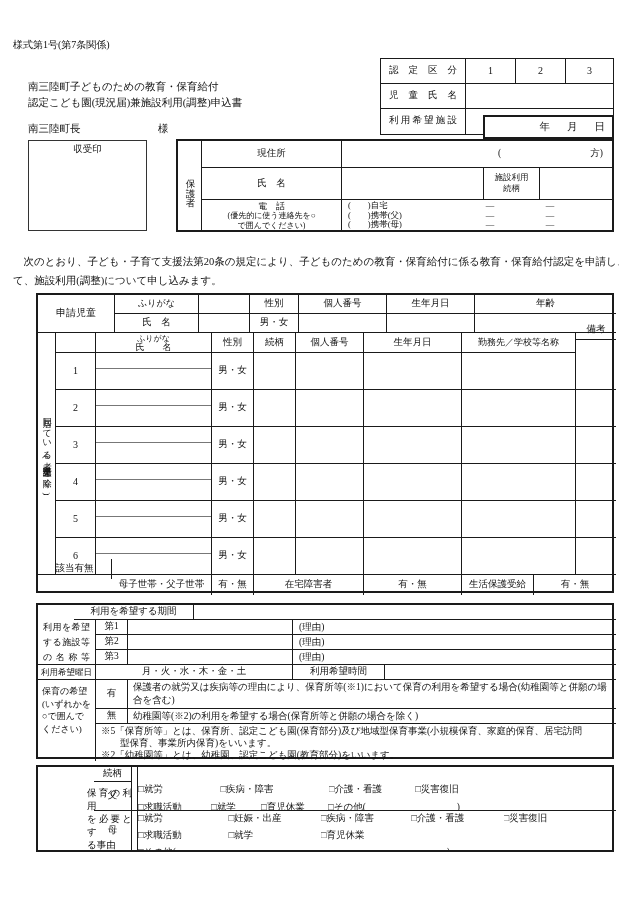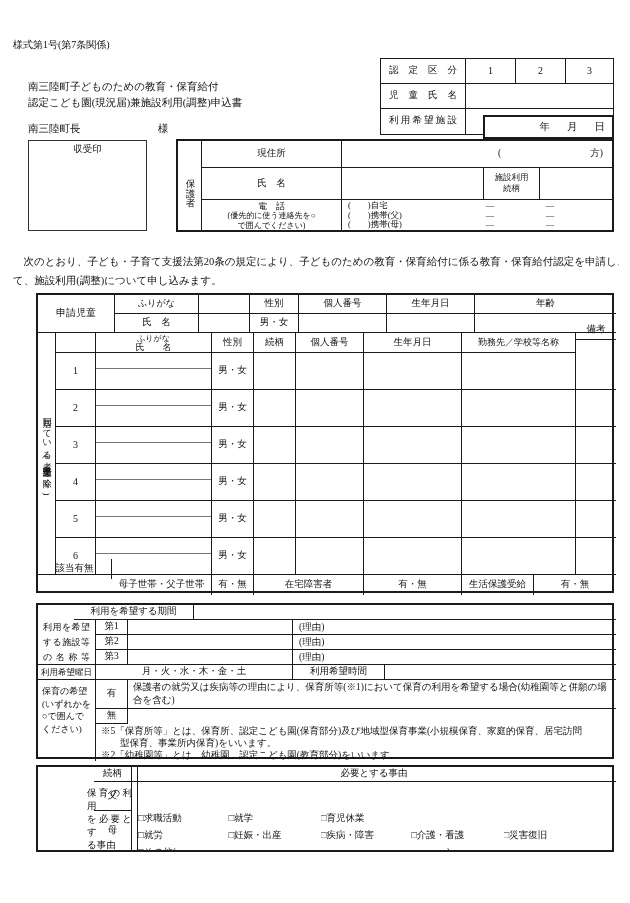--- a/index.html
+++ b/index.html
@@ -248,52 +248,69 @@
 
     <div class="c br f9" style="left:0;top:75px;width:58px;height:81px;padding:5px 3px 0 4px;line-height:12.5px;">
       <div>保育の希望</div>
       <div>(いずれかを</div>
       <div>○で囲んで</div>
       <div>ください)</div>
     </div>
     <div class="c br bb fxc f95" style="left:58px;top:75px;width:32px;height:29px;">有</div>
     <div class="c bb f95" style="left:90px;top:75px;width:488px;height:29px;padding:1px 5px;line-height:13px;">保護者の就労又は疾病等の理由により、保育所等(※1)において保育の利用を希望する場合(幼稚園等と併願の場合を含む)</div>
     <div class="c br bb fxc f95" style="left:58px;top:104px;width:32px;height:15px;">無</div>
+    <div class="c bb f95 nw" style="left:90px;top:104px;width:488px;height:15px;padding:0 5px;line-height:14px;">幼稚園等(※2)の利用を希望する場合(保育所等と併願の場合を除く)</div>
     <div class="c f95" style="left:58px;top:119px;width:520px;height:37px;padding:1px 5px;line-height:12px;">
       <div class="nw">※5「保育所等」とは、保育所、認定こども園(保育部分)及び地域型保育事業(小規模保育、家庭的保育、居宅訪問</div>
       <div class="nw">　　型保育、事業所内保育)をいいます。</div>
       <div class="nw">※2「幼稚園等」とは、幼稚園、認定こども園(教育部分)をいいます。</div>
     </div>
   </div>
 
   <div class="tbl" style="left:36px;top:765px;width:578px;height:87px;">
     <div class="c br f95" style="left:0;top:0;width:56px;height:83px;padding:20px 5px 0 5px;line-height:13px;margin-left:44px;">
       <div class="jst">保育の利用</div>
       <div class="jst">を必要とす</div>
       <div>る事由</div>
     </div>
     <div class="c br bb fxc f95" style="left:56px;top:0;width:38px;height:15px;">続柄</div>
-    <div class="c bb fxc f95" style="left:94px;top:0;width:484px;height:15px;">必要とする事由</div>
 
     <div class="c br bb fxc f95" style="left:56px;top:15px;width:38px;height:29px;">父</div>
+    <div class="c bb f95" style="left:94px;top:15px;width:484px;height:29px;padding:1px 6px;line-height:13.5px;">
+      <div class="nw">
+        <span class="cbs" style="width:80px;">□就労</span>
+        <span class="cbs" style="width:106px;">□疾病・障害</span>
+        <span class="cbs" style="width:84px;">□介護・看護</span>
+        <span class="cbs">□災害復旧</span>
+      </div>
+      <div class="nw fx">
+        <span class="cbs" style="width:73px;">□求職活動</span>
+        <span class="cbs" style="width:50px;">□就学</span>
+        <span class="cbs" style="width:67px;">□育児休業</span>
+        <span class="fx" style="width:132px;justify-content:space-between;">
+          <span>□その他(</span>
+          <span>)</span>
+        </span>
+      </div>
+    </div>
 
     <div class="c br fxc f95" style="left:56px;top:44px;width:38px;height:39px;">母</div>
     <div class="c f95" style="left:94px;top:44px;width:484px;height:39px;padding:1px 6px;line-height:13px;">
-      <div class="nw">
-        <span class="cbs" style="width:88px;">□求職活動</span>
-        <span class="cbs" style="width:90px;">□就学</span>
-        <span class="cbs">□育児休業</span>
-      </div>
       <div class="nw">
         <span class="cbs" style="width:88px;">□就労</span>
         <span class="cbs" style="width:90px;">□妊娠・出産</span>
         <span class="cbs" style="width:88px;">□疾病・障害</span>
         <span class="cbs" style="width:90px;">□介護・看護</span>
         <span class="cbs">□災害復旧</span>
       </div>
+      <div class="nw">
+        <span class="cbs" style="width:88px;">□求職活動</span>
+        <span class="cbs" style="width:90px;">□就学</span>
+        <span class="cbs">□育児休業</span>
+      </div>
       <div class="nw fx">
         <span class="fx" style="width:312px;justify-content:space-between;">
           <span>□その他(</span>
           <span>)</span>
         </span>
       </div>
     </div>
   </div>
 
 </div>

